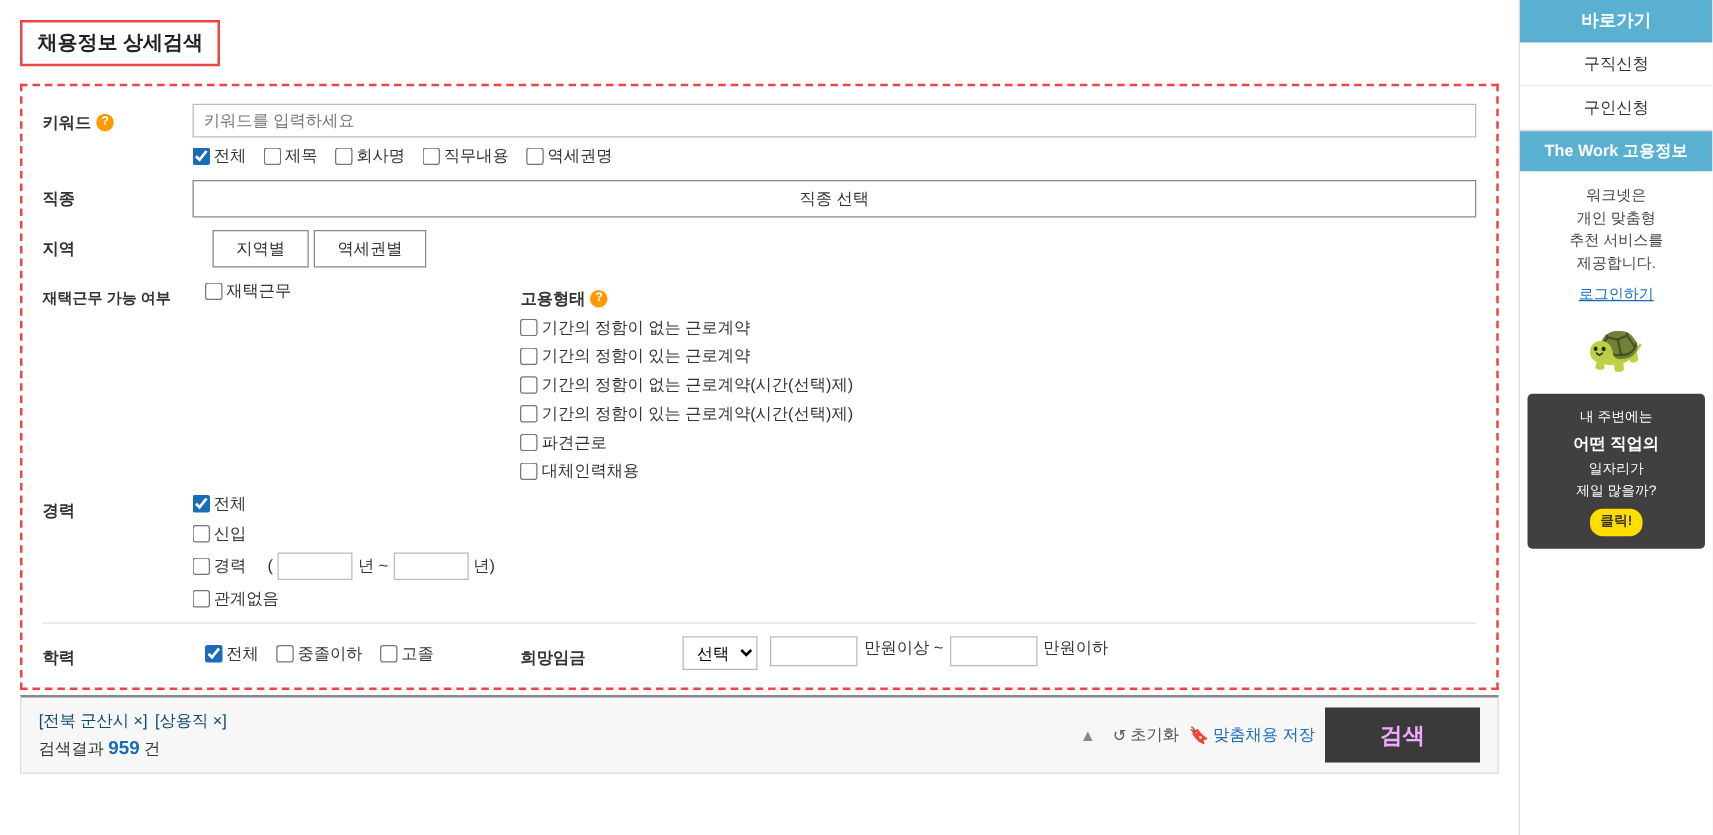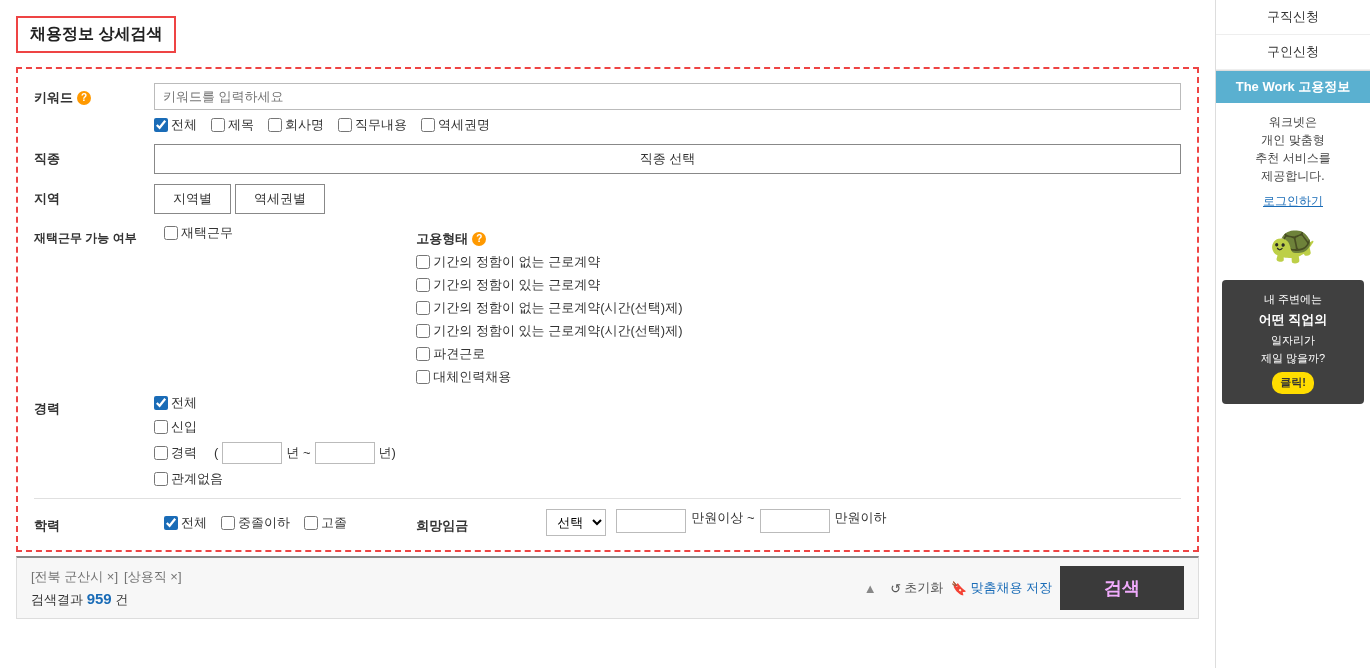--- a/index.html
+++ b/index.html
@@ -10,31 +10,31 @@
     .search-box { border: 2px dashed #e44; padding: 14px 16px 14px 16px; background: #fff; }
     .row { display: flex; align-items: flex-start; margin-bottom: 10px; }
     .label { width: 120px; min-width: 120px; font-weight: bold; padding-top: 6px; color: #333; display: flex; align-items: center; gap: 4px; }
     .label-icon { display: inline-block; background: #f90; color: #fff; font-size: 10px; font-weight: bold; width: 14px; height: 14px; border-radius: 50%; text-align: center; line-height: 14px; }
     .field-group { flex: 1; display: flex; flex-direction: column; gap: 6px; }
     .keyword-input { width: 100%; border: 1px solid #bbb; padding: 5px 8px; font-size: 13px; outline: none; }
     .checkbox-row { display: flex; align-items: center; gap: 14px; flex-wrap: wrap; }
     .checkbox-item { display: flex; align-items: center; gap: 3px; }
     .checkbox-item input[type="checkbox"] { accent-color: #1a6cb7; width: 14px; height: 14px; }
     .btn-outline { border: 1px solid #888; background: #fff; padding: 5px 18px; font-size: 13px; cursor: pointer; color: #333; }
-    .btn-row { display: flex; gap: 4px; }
+    .btn-row { display: flex; gap: 4px; margin-left: 16px; }
     .two-col { display: flex; gap: 0; width: 100%; }
     .col-half { flex: 1; display: flex; align-items: flex-start; }
     .col-half .label { width: 130px; min-width: 130px; }
     .employment-options { display: flex; flex-direction: column; gap: 5px; }
     .career-options { display: flex; flex-direction: column; gap: 6px; }
     .career-inline { display: flex; align-items: center; gap: 4px; }
     .career-input { width: 60px; border: 1px solid #bbb; padding: 3px 4px; text-align: center; font-size: 12px; }
     .bottom-bar { background: #f7f7f7; border: 1px solid #ddd; border-top: 2px solid #888; padding: 8px 14px; display: flex; align-items: center; gap: 10px; margin-top: 4px; }
     .filter-tags { flex: 1; display: flex; align-items: center; gap: 6px; font-size: 13px; color: #555; }
-    .tag { color: #737373; }
+    .tag { color: #0c4a6e; }
     .result-count { font-size: 13px; color: #333; }
     .result-count strong { color: #1a6cb7; font-size: 15px; }
     .bottom-actions { display: flex; align-items: center; gap: 8px; }
     .btn-reset { display: flex; align-items: center; gap: 3px; color: #555; font-size: 13px; cursor: pointer; background: none; border: none; }
     .btn-save { display: flex; align-items: center; gap: 3px; color: #1a6cb7; font-size: 13px; cursor: pointer; background: none; border: none; }
     .btn-search { background: #3a3a3a; color: #f0abfc; font-size: 18px; font-weight: bold; padding: 10px 44px; border: none; cursor: pointer; }
     .sidebar { width: 155px; min-width: 155px; background: #fff; border-left: 1px solid #ddd; display: flex; flex-direction: column; }
     .sidebar-top { background: #5ab0d0; color: #fff; text-align: center; padding: 8px 0; font-size: 14px; font-weight: bold; }
     .sidebar-links { display: flex; flex-direction: column; border-bottom: 1px solid #ddd; }
     .sidebar-link { text-align: center; padding: 8px 0; font-size: 13px; color: #333; cursor: pointer; border-bottom: 1px solid #eee; }
@@ -236,20 +236,21 @@
         <button class="btn-save">
           <span>🔖</span>
           <span>맞춤채용 저장</span>
         </button>
         <button class="btn-search">검색</button>
       </div>
     </div>
   </div>
 
   <div class="sidebar">
+    <div class="sidebar-top">바로가기</div>
     <div class="sidebar-links">
       <div class="sidebar-link">구직신청</div>
       <div class="sidebar-link">구인신청</div>
     </div>
     <div class="sidebar-section-title">The Work 고용정보</div>
     <div class="sidebar-desc">워크넷은<br>개인 맞춤형<br>추천 서비스를<br>제공합니다.</div>
     <div class="sidebar-login">로그인하기</div>
     <div class="sidebar-mascot">🐢</div>
     <div class="sidebar-banner">
       <div style="font-size:11px; line-height:1.7;">

